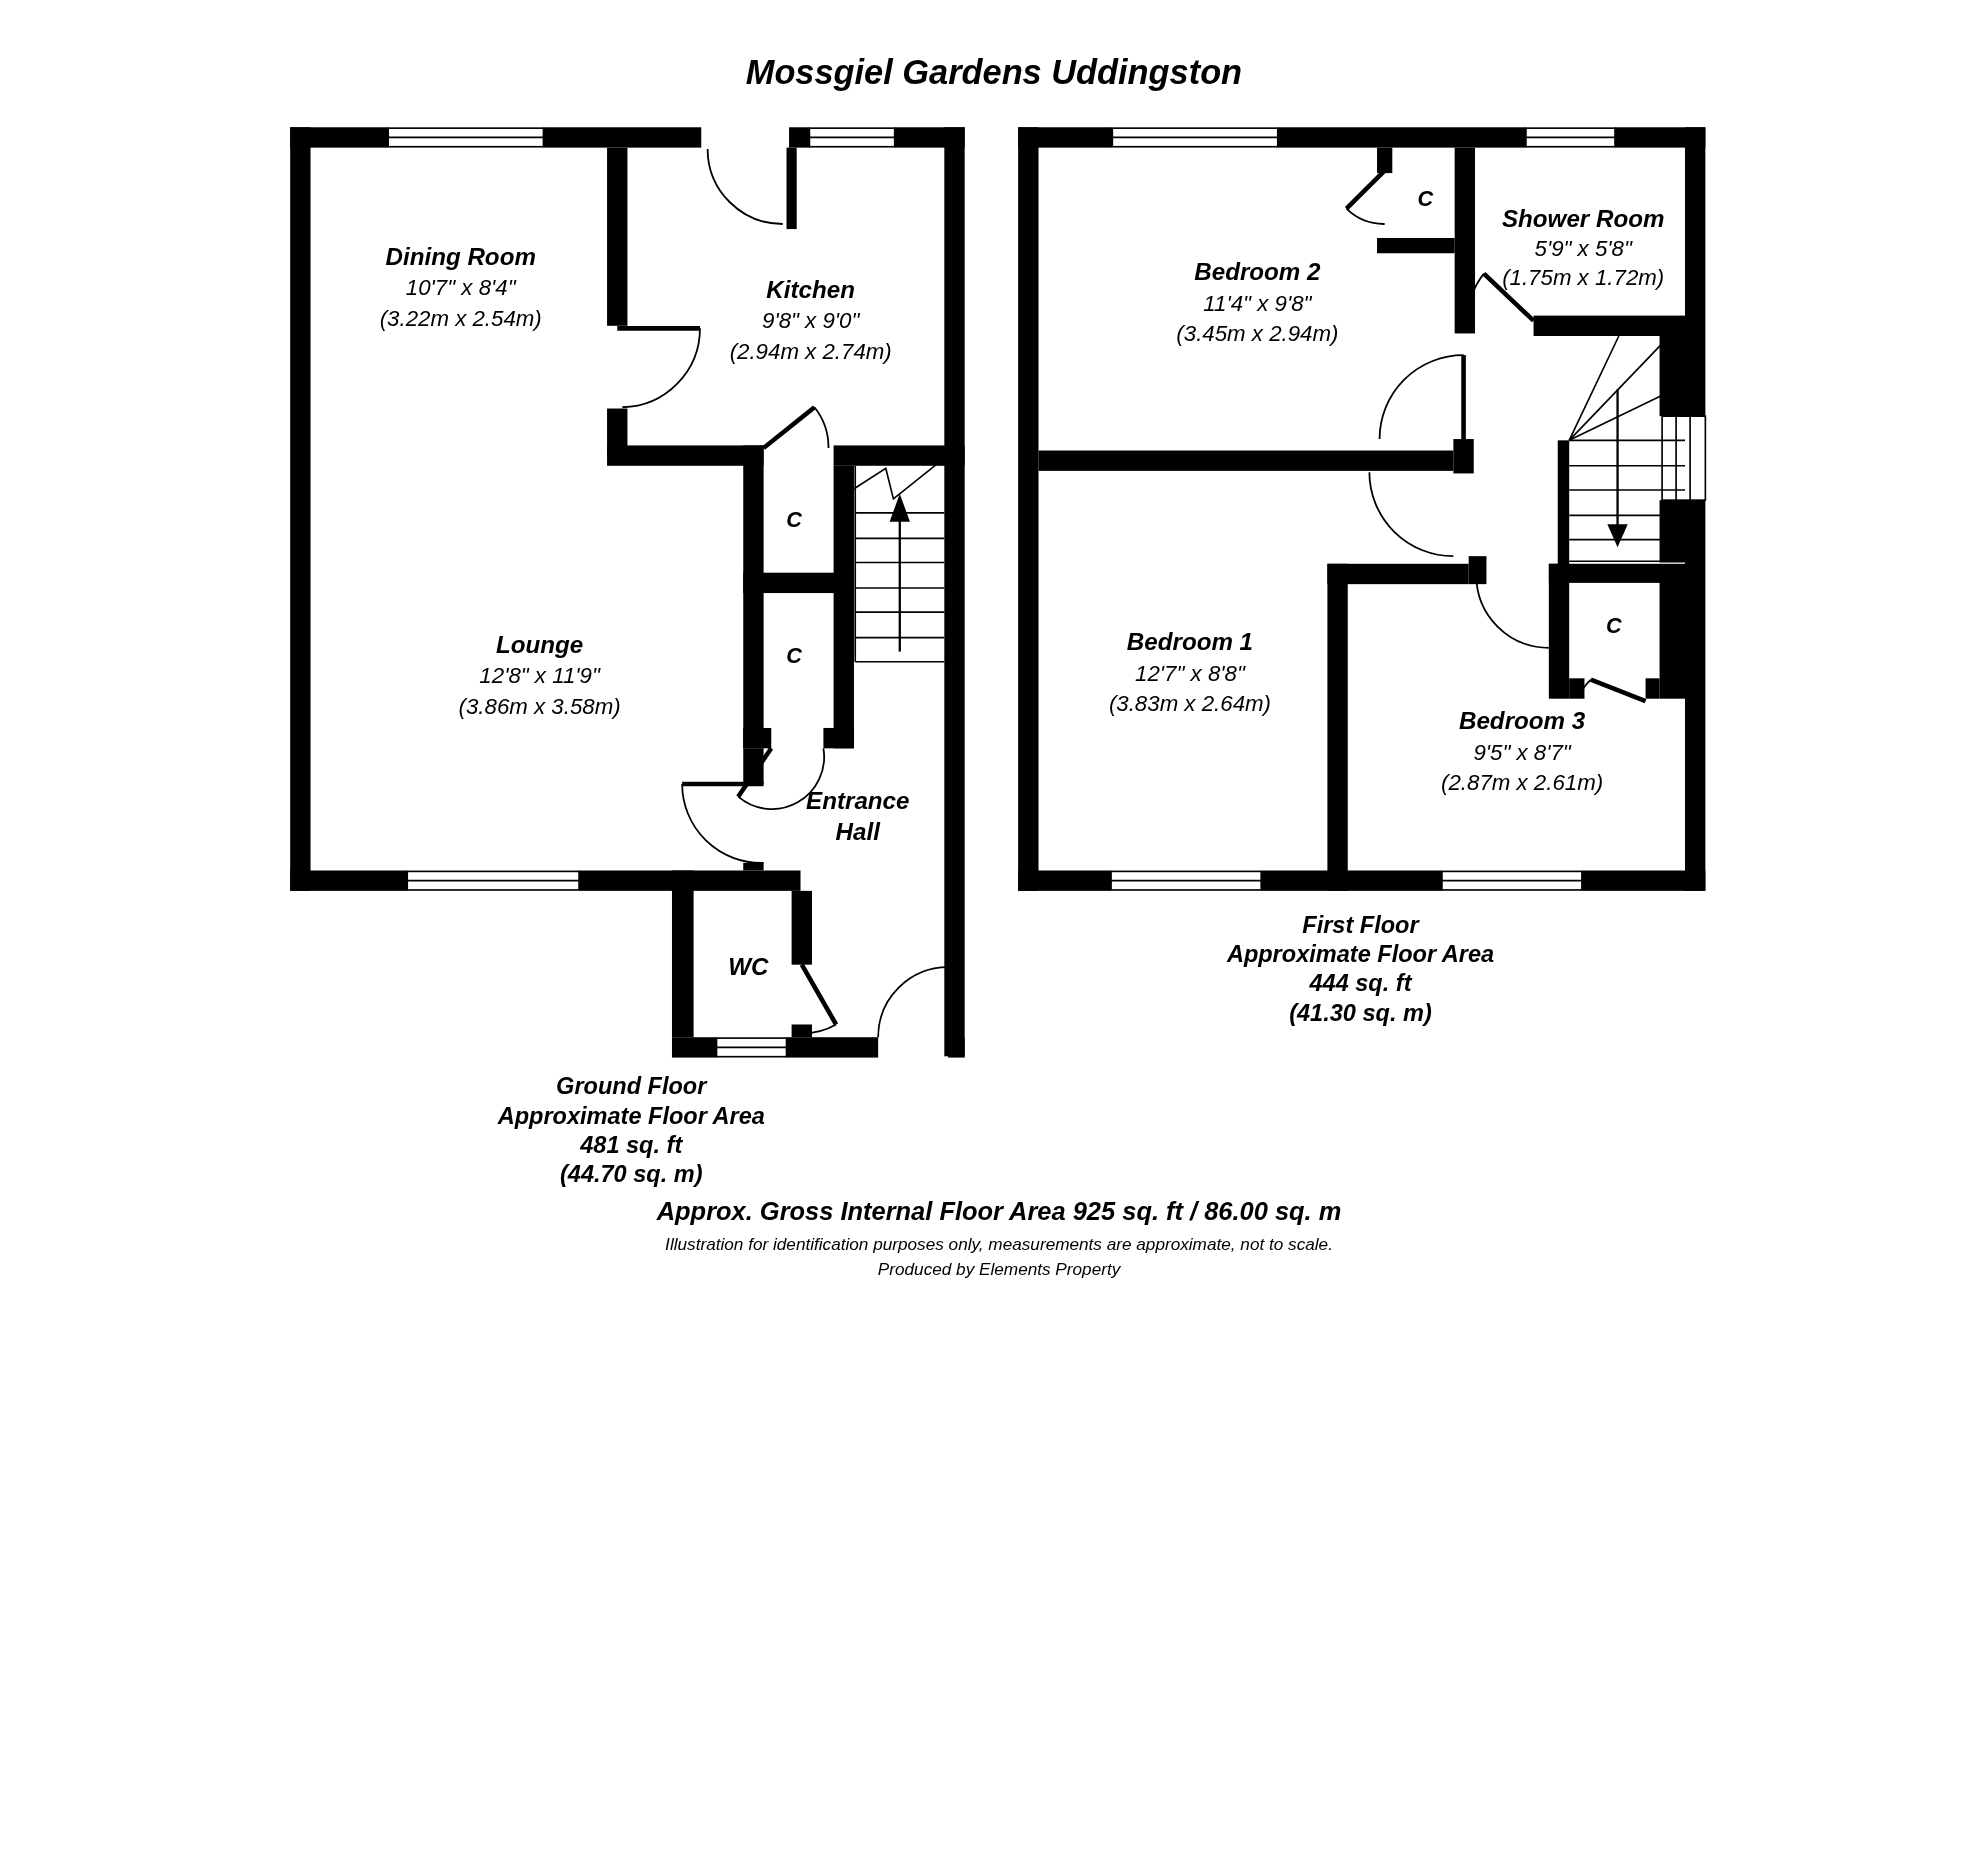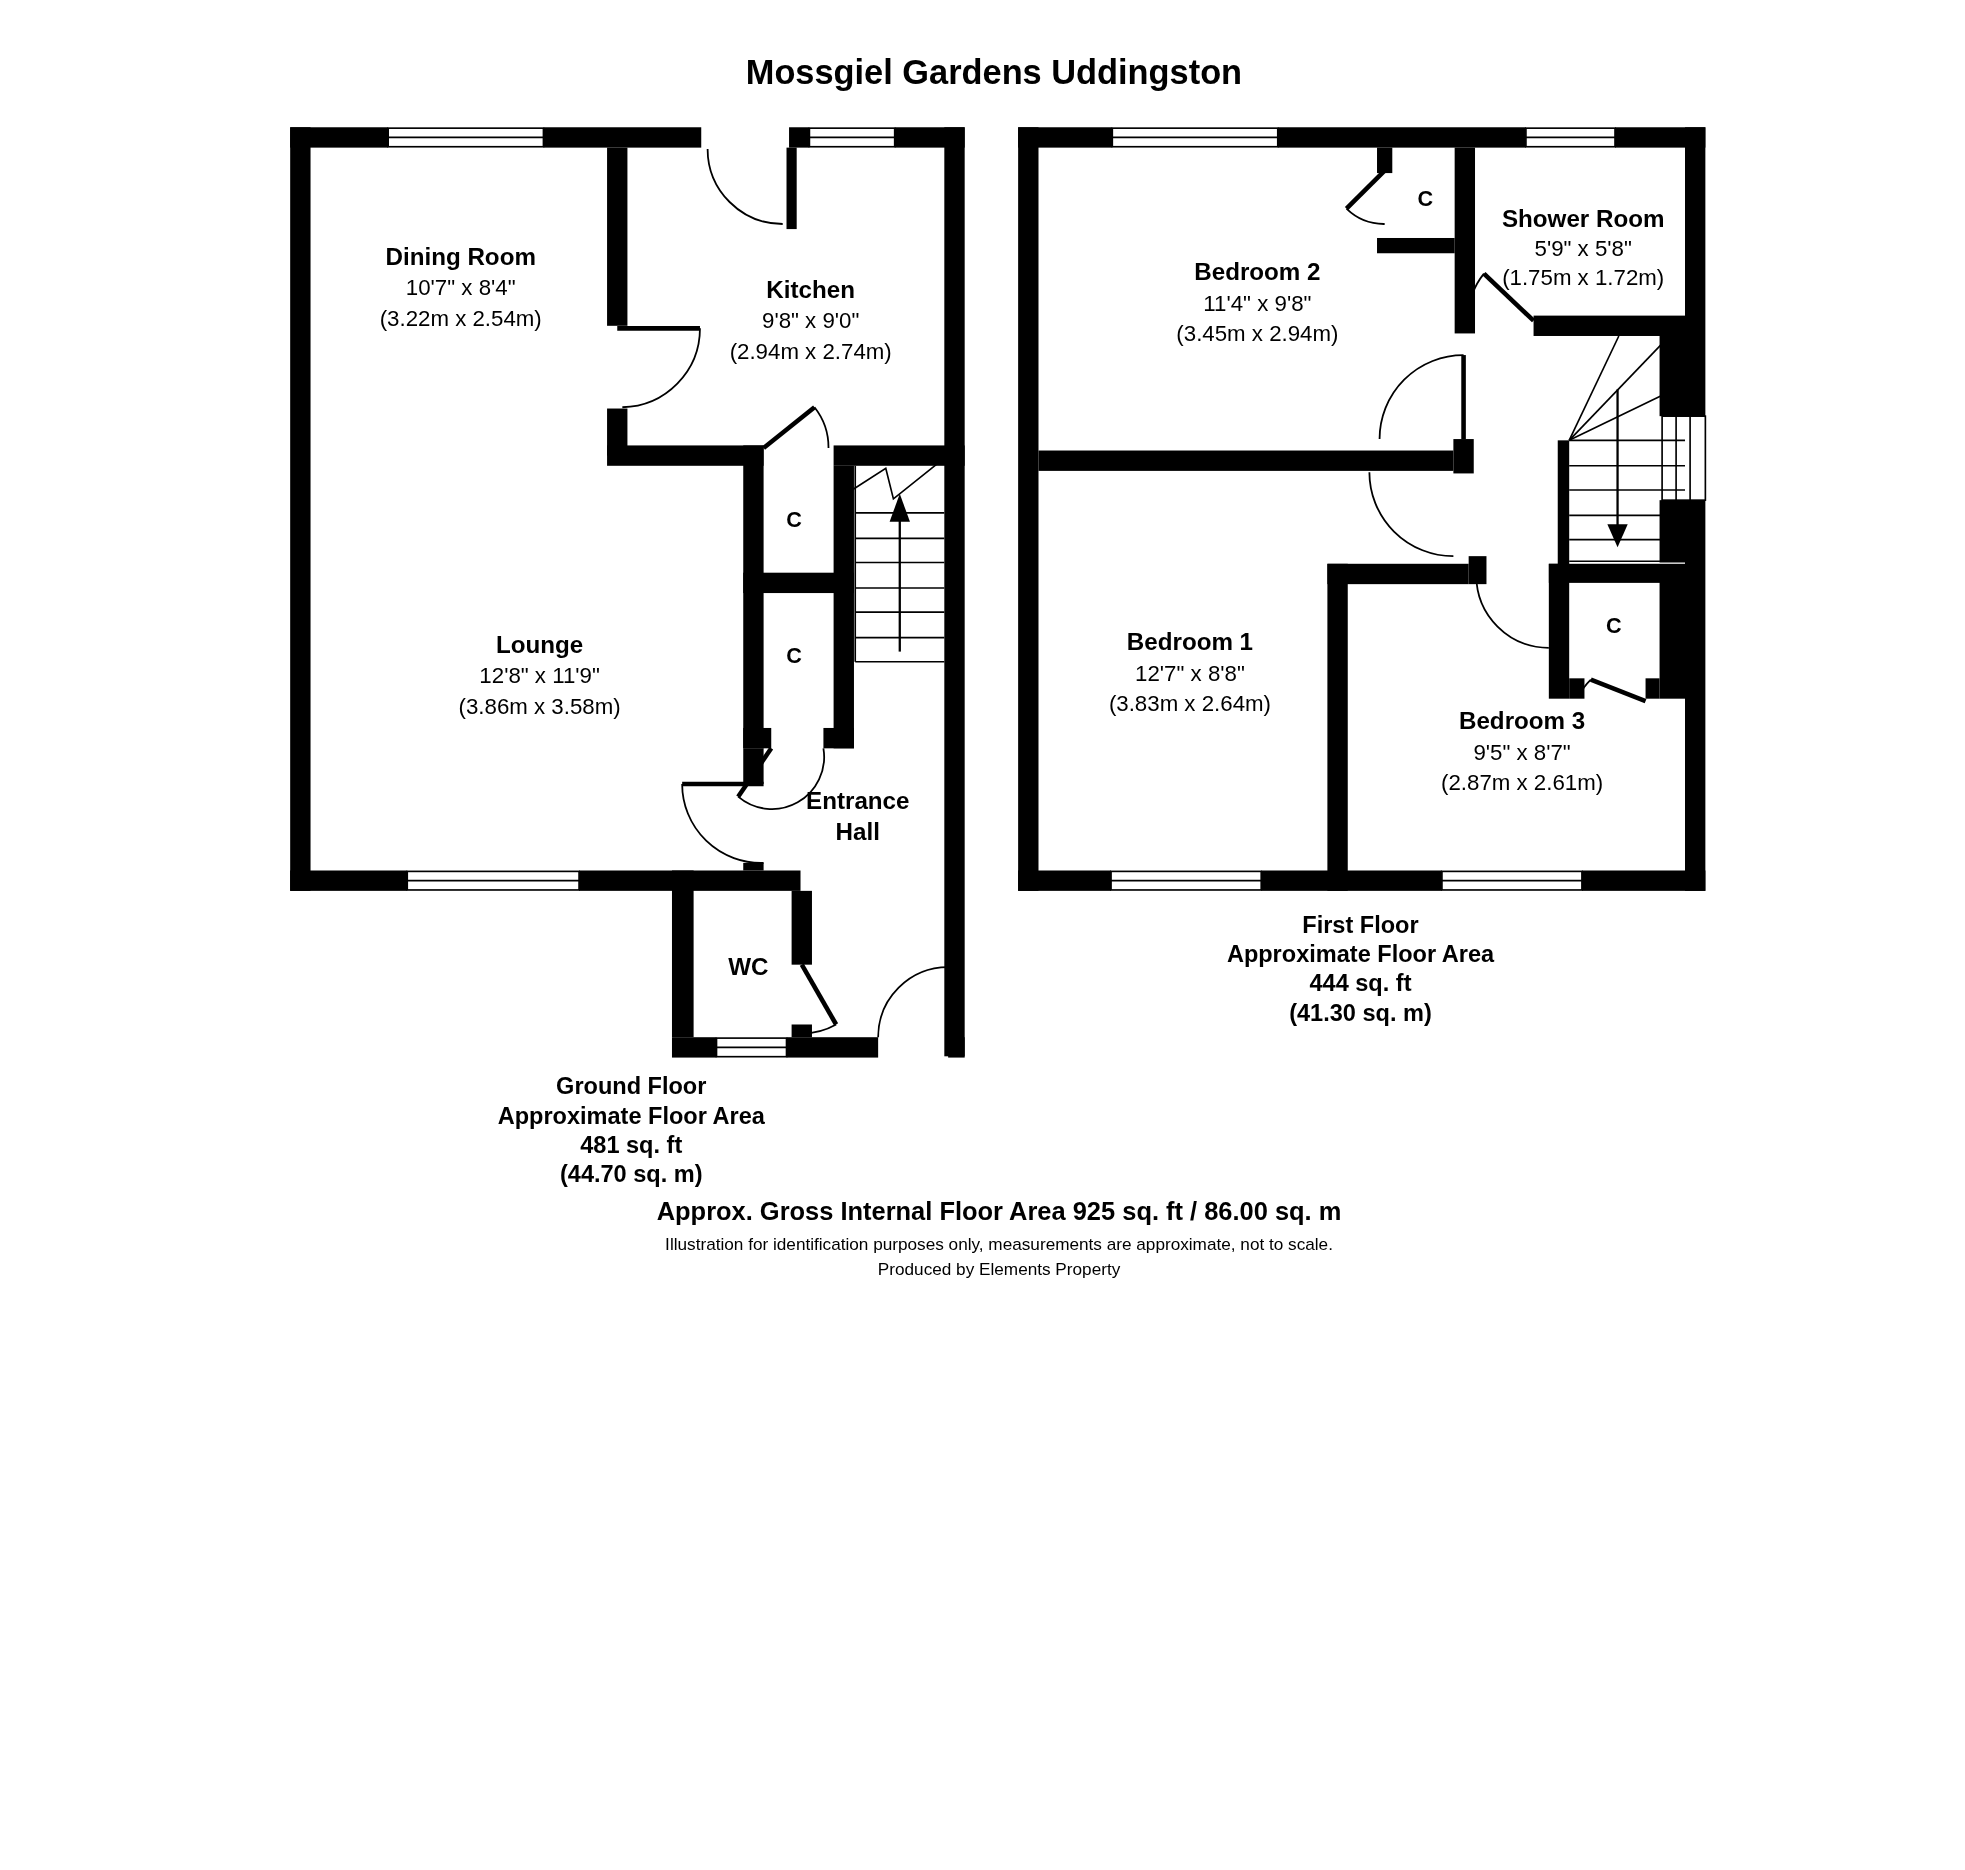--- a/index.html
+++ b/index.html
@@ -1,16 +1,16 @@
 <!DOCTYPE html>
 <html style="font-size:6.3px"><head>
 <meta charset="utf-8">
 <style>
   html,body{margin:0;padding:0;background:#fff;}
-  .page{width:100%;background:#fde047;}
+  .page{width:100%;background:#fde047;font-style:italic;}
   svg{display:block;width:100%;height:auto;background:#fff;}
   .wall{fill:#000;stroke:none;}
   .win{fill:#fff;stroke:#000;stroke-width:1.3;}
   .winline{stroke:#000;stroke-width:1.3;}
   .door{fill:none;stroke:#000;stroke-width:1.4;}
   .leaf{stroke:#000;stroke-width:3.6;stroke-linecap:butt;}
   .tread{stroke:#000;stroke-width:1.3;}
   .thin{stroke:#000;stroke-width:1.3;fill:none;}
   .arrow{stroke:#000;stroke-width:1.8;}
   .ah{fill:#000;}

